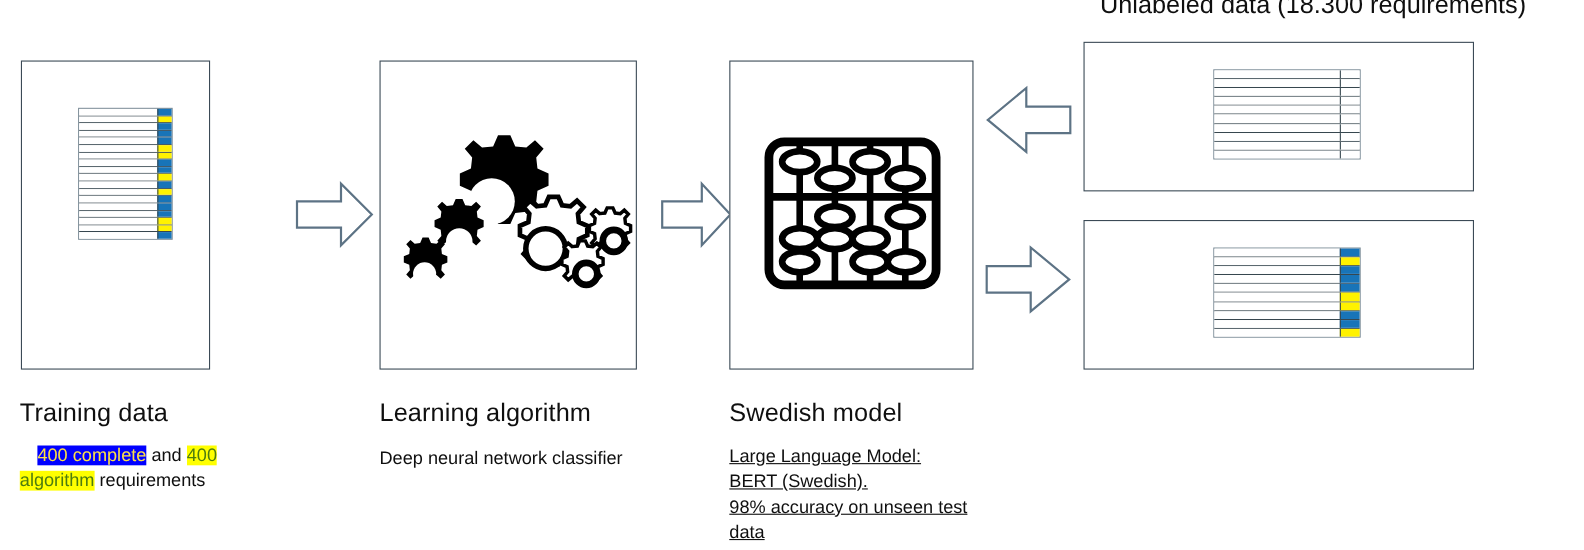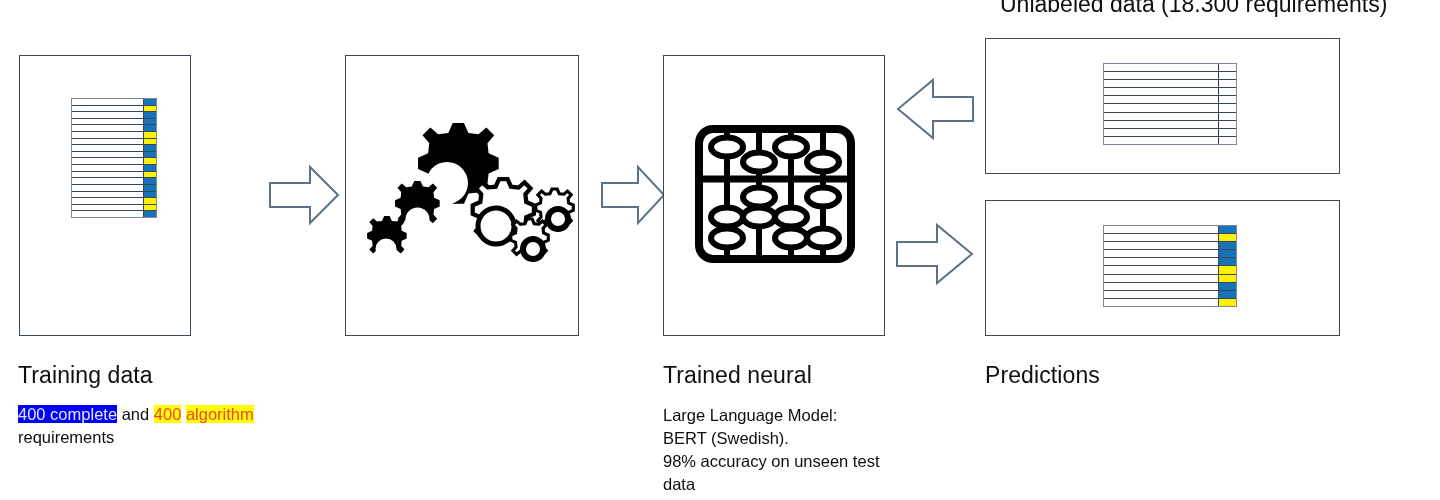--- a/index.html
+++ b/index.html
@@ -33,22 +33,22 @@
     font-size: 16.5px;
     color: #0f0f0f;
     line-height: 23px;
   }
   .toptitle {
     position: absolute;
     font-size: 23px;
     color: #0f0f0f;
     white-space: nowrap;
   }
-  .hl-blue { background: #0000FF; color: #e5e5e5; }
-  .hl-yellow { background: #FFFF00; color: #ef4444; }
+  .hl-blue { background: #0000FF; color: #fde047; margin-left: 16px; }
+  .hl-yellow { background: #FFFF00; color: #4d7c0f; }
 
   
   .dtable {
     position: absolute;
     display: flex;
     flex-direction: column;
     border: 1px solid #7a8b96;
     background: #fdfdfd;
   }
   .drow {
@@ -204,21 +204,23 @@
         <circle cx="204" cy="108" r="10" fill="#ffffff" stroke="#000000" stroke-width="6"></circle>
 
         <g fill="#ffffff" stroke="#000000" stroke-width="6" transform="translate(135,108) scale(0.52)">
           <path d="M60,10 l9,-1 l4,-9 l10,0 l4,9 l9,1 l7,-6 l7,7 l-6,7 l1,9 l9,4 l0,10 l-9,4 l-1,9 l6,7 l-7,7 l-7,-6 l-9,1 l-4,9 l-10,0 l-4,-9 l-9,-1 l-7,6 l-7,-7 l6,-7 l-1,-9 l-9,-4 l0,-10 l9,-4 l1,-9 l-6,-7 l7,-7 Z"></path>
         </g>
         <circle cx="179" cy="138" r="10" fill="#ffffff" stroke="#000000" stroke-width="6"></circle>
       </svg>
     </div>
   </div>
 
-
+  <div class="heading" style="left:345px; top:362px;">Learning algorithm</div>
+
+  <div class="caption" style="left:345px; top:406px; width:270px;">Deep neural network classifier</div>
 
   <div class="arrow" style="left:600px; top:163px; width:66px; height:64px;">
     <svg width="66" height="64" viewBox="0 0 66 64">
       <polygon points="2,20 38,20 38,4 64,32 38,60 38,44 2,44" fill="none" stroke="#5d7385" stroke-width="2"></polygon>
     </svg>
   </div>
 
   <div class="panel" style="left:663px; top:55px; width:222px; height:281px;">
     <div class="abacussvg" style="left:30px; top:68px; width:162px; height:140px;">
       <svg width="162" height="140" viewBox="0 0 162 140">
@@ -241,23 +243,23 @@
         <ellipse cx="33" cy="93" rx="16" ry="9.5" fill="#ffffff" stroke="#000000" stroke-width="6"></ellipse>
         <ellipse cx="65" cy="93" rx="16" ry="9.5" fill="#ffffff" stroke="#000000" stroke-width="6"></ellipse>
         <ellipse cx="97" cy="93" rx="16" ry="9.5" fill="#ffffff" stroke="#000000" stroke-width="6"></ellipse>
         <ellipse cx="33" cy="114" rx="16" ry="9.5" fill="#ffffff" stroke="#000000" stroke-width="6"></ellipse>
         <ellipse cx="97" cy="114" rx="16" ry="9.5" fill="#ffffff" stroke="#000000" stroke-width="6"></ellipse>
         <ellipse cx="129" cy="114" rx="16" ry="9.5" fill="#ffffff" stroke="#000000" stroke-width="6"></ellipse>
       </svg>
     </div>
   </div>
 
-  <div class="heading" style="left:663px; top:362px;">Trained neural</div>
-
-  <div class="caption" style="left:663px; top:404px; width:300px; white-space:pre-line;">Large Language Model:
+  <div class="heading" style="left:663px; top:362px;">Swedish model</div>
+
+  <div class="caption" style="left:663px; top:404px; width:300px; white-space:pre-line;text-decoration:underline;">Large Language Model:
 BERT (Swedish).
 98% accuracy on unseen test
 data</div>
 
   <div class="arrow" style="left:895px; top:76px; width:80px; height:66px;">
     <svg width="80" height="66" viewBox="0 0 80 66">
       <polygon points="78,21 38,21 38,4 3,33 38,62 38,45 78,45" fill="none" stroke="#5d7385" stroke-width="2"></polygon>
     </svg>
   </div>
 
@@ -350,16 +352,15 @@
           <div class="dcell-text"></div>
           <div class="dcell-tag tag-blue" style="width: 18px;"></div>
         </div>
         <div class="drow">
           <div class="dcell-text"></div>
           <div class="dcell-tag tag-yellow" style="width: 18px;"></div>
         </div>
       </div>
   </div>
 
-  <div class="heading" style="left:985px; top:362px;">Predictions</div>
 
 
 </div>
 
 </body></html>

